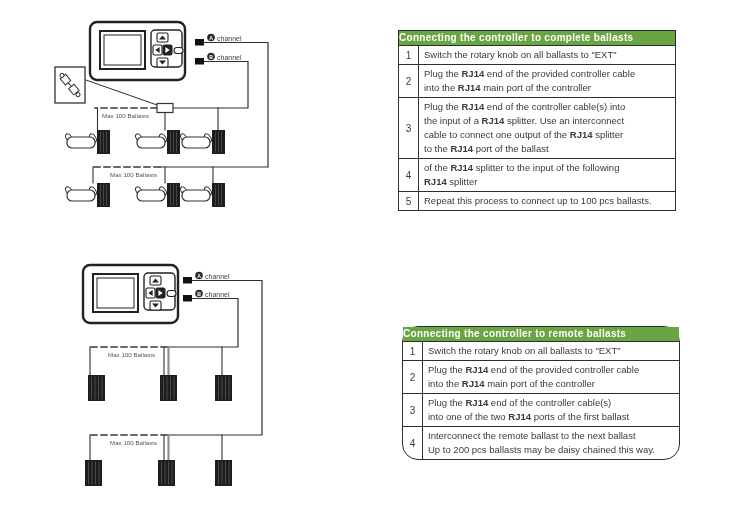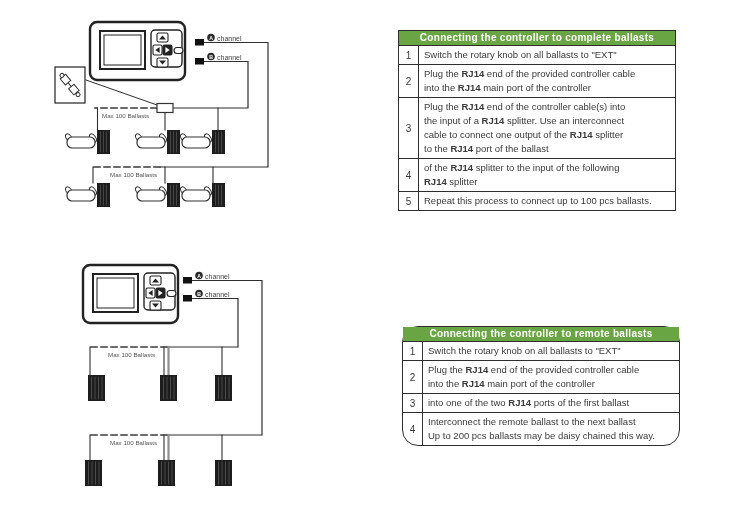--- a/index.html
+++ b/index.html
@@ -8,21 +8,21 @@
     font-family:"Liberation Sans", sans-serif;color:#3d3d3d;overflow:hidden;
   }
   #diagram-svg{position:absolute;left:28px;top:10px;}
   .itable{
     position:absolute;width:276px;border:1.4px solid #2e2e2e;background:#fff;
     font-size:9.5px;color:#3a3a3a;
   }
   #table-complete{left:398px;top:30px;}
   #table-remote{left:402px;top:326px;border-radius:16px;}
   .ttitle{
-    background:#6aa543;color:#fdfdfd;font-weight:bold;text-align:center;
+    background:#6aa543;color:#fdfdfd;font-weight:bold;
     font-size:10px;padding:1px 0 2px 0;letter-spacing:.3px;
     border-bottom:1.2px solid #2e2e2e;white-space:nowrap;
   }
   .trow{display:flex;border-bottom:1.2px solid #2e2e2e;}
   .trow:last-child{border-bottom:none;}
   .tnum{
     width:19px;flex:0 0 19px;border-right:1.2px solid #2e2e2e;
     display:flex;align-items:center;justify-content:center;font-size:10px;
   }
   .tcell{flex:1;padding:2px 0 2px 5px;}
@@ -224,20 +224,21 @@
       <div class="trow">
         <div class="tnum">2</div>
         <div class="tcell">
           <div class="tline">Plug the <b>RJ14</b> end of the provided controller cable</div>
           <div class="tline">into the <b>RJ14</b> main port of the controller</div>
         </div>
       </div>
       <div class="trow">
         <div class="tnum">3</div>
         <div class="tcell">
+          <div class="tline">Plug the <b>RJ14</b> end of the controller cable(s)</div>
           <div class="tline">into one of the two <b>RJ14</b> ports of the first ballast</div>
         </div>
       </div>
       <div class="trow">
         <div class="tnum">4</div>
         <div class="tcell">
           <div class="tline">Interconnect the remote ballast to the next ballast</div>
           <div class="tline">Up to 200 pcs ballasts may be daisy chained this way.</div>
         </div>
       </div>

